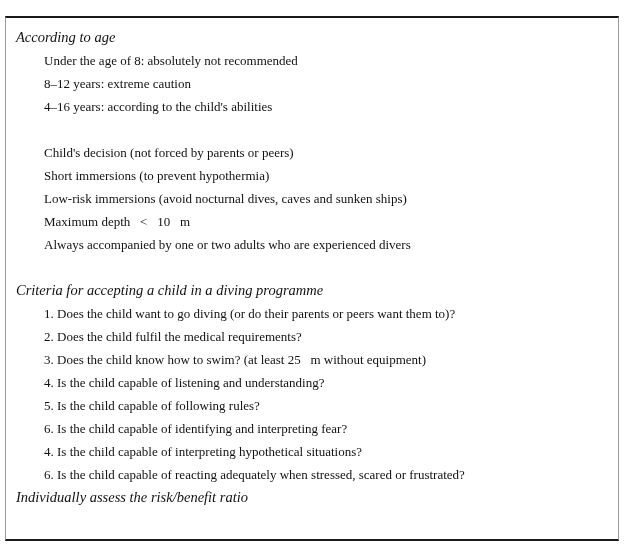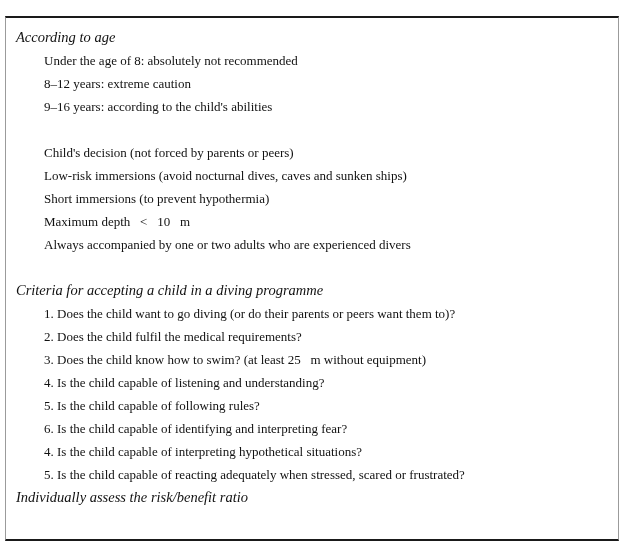--- a/index.html
+++ b/index.html
@@ -53,38 +53,38 @@
 </style>
 </head>
 <body>
 
 <div class="page">
   <div class="table-box">
 
     <div class="heading">According to age</div>
     <div class="item">Under the age of 8: absolutely not recommended</div>
     <div class="item">8–12 years: extreme caution</div>
-    <div class="item">9–16 years: according to the child's abilities</div>
+    <div class="item">4–16 years: according to the child's abilities</div>
 
     <div class="section-gap"></div>
 
     <div class="item">Child's decision (not forced by parents or peers)</div>
+    <div class="item">Short immersions (to prevent hypothermia)</div>
     <div class="item">Low-risk immersions (avoid nocturnal dives, caves and sunken ships)</div>
-    <div class="item">Short immersions (to prevent hypothermia)</div>
     <div class="item">Maximum depth&nbsp;&nbsp;&nbsp;&lt;&nbsp;&nbsp;&nbsp;10&nbsp;&nbsp;&nbsp;m</div>
     <div class="item">Always accompanied by one or two adults who are experienced divers</div>
 
     <div class="section-gap"></div>
 
     <div class="heading">Criteria for accepting a child in a diving programme</div>
     <div class="item">1. Does the child want to go diving (or do their parents or peers want them to)?</div>
     <div class="item">2. Does the child fulfil the medical requirements?</div>
     <div class="item">3. Does the child know how to swim? (at least 25&nbsp;&nbsp;&nbsp;m without equipment)</div>
     <div class="item">4. Is the child capable of listening and understanding?</div>
     <div class="item">5. Is the child capable of following rules?</div>
     <div class="item">6. Is the child capable of identifying and interpreting fear?</div>
     <div class="item">4. Is the child capable of interpreting hypothetical situations?</div>
-    <div class="item">5. Is the child capable of reacting adequately when stressed, scared or frustrated?</div>
+    <div class="item">6. Is the child capable of reacting adequately when stressed, scared or frustrated?</div>
 
     <div class="footer-note">Individually assess the risk/benefit ratio</div>
 
   </div>
 </div>
 
 </body></html>

